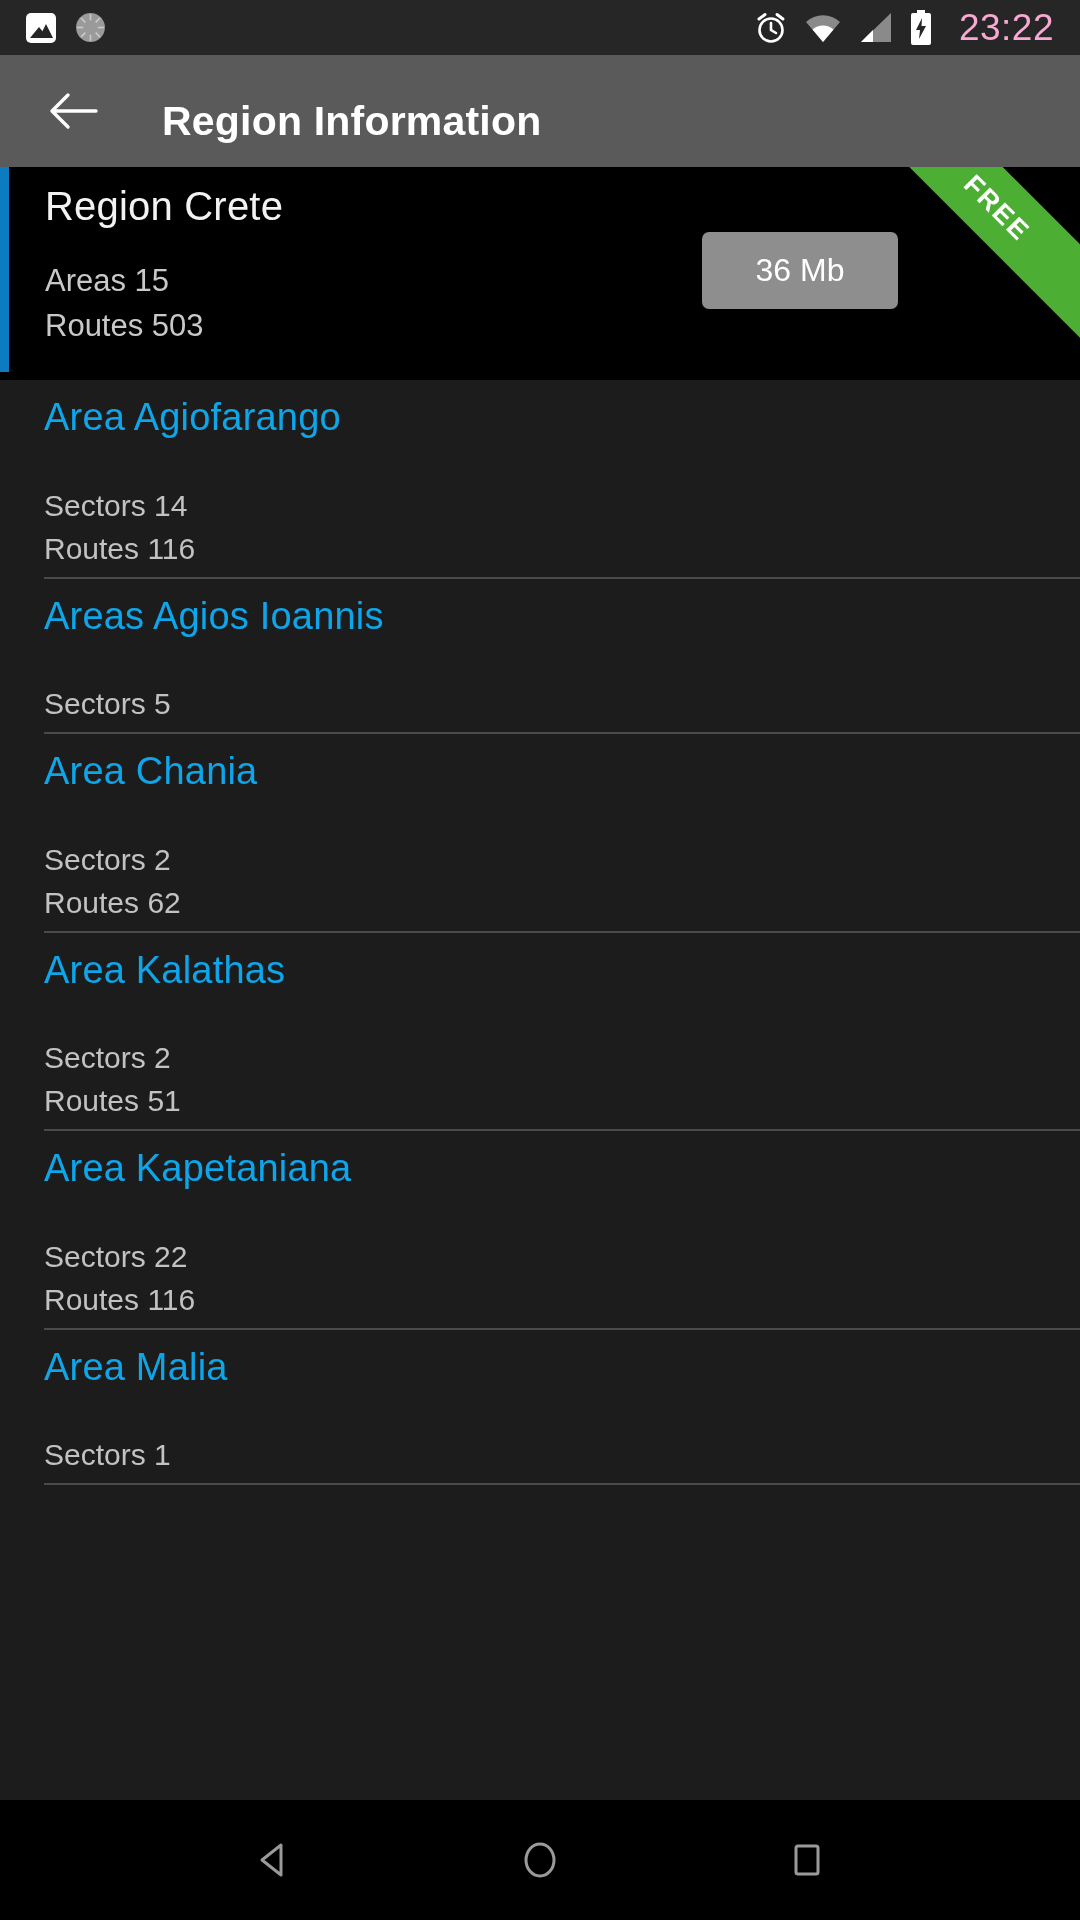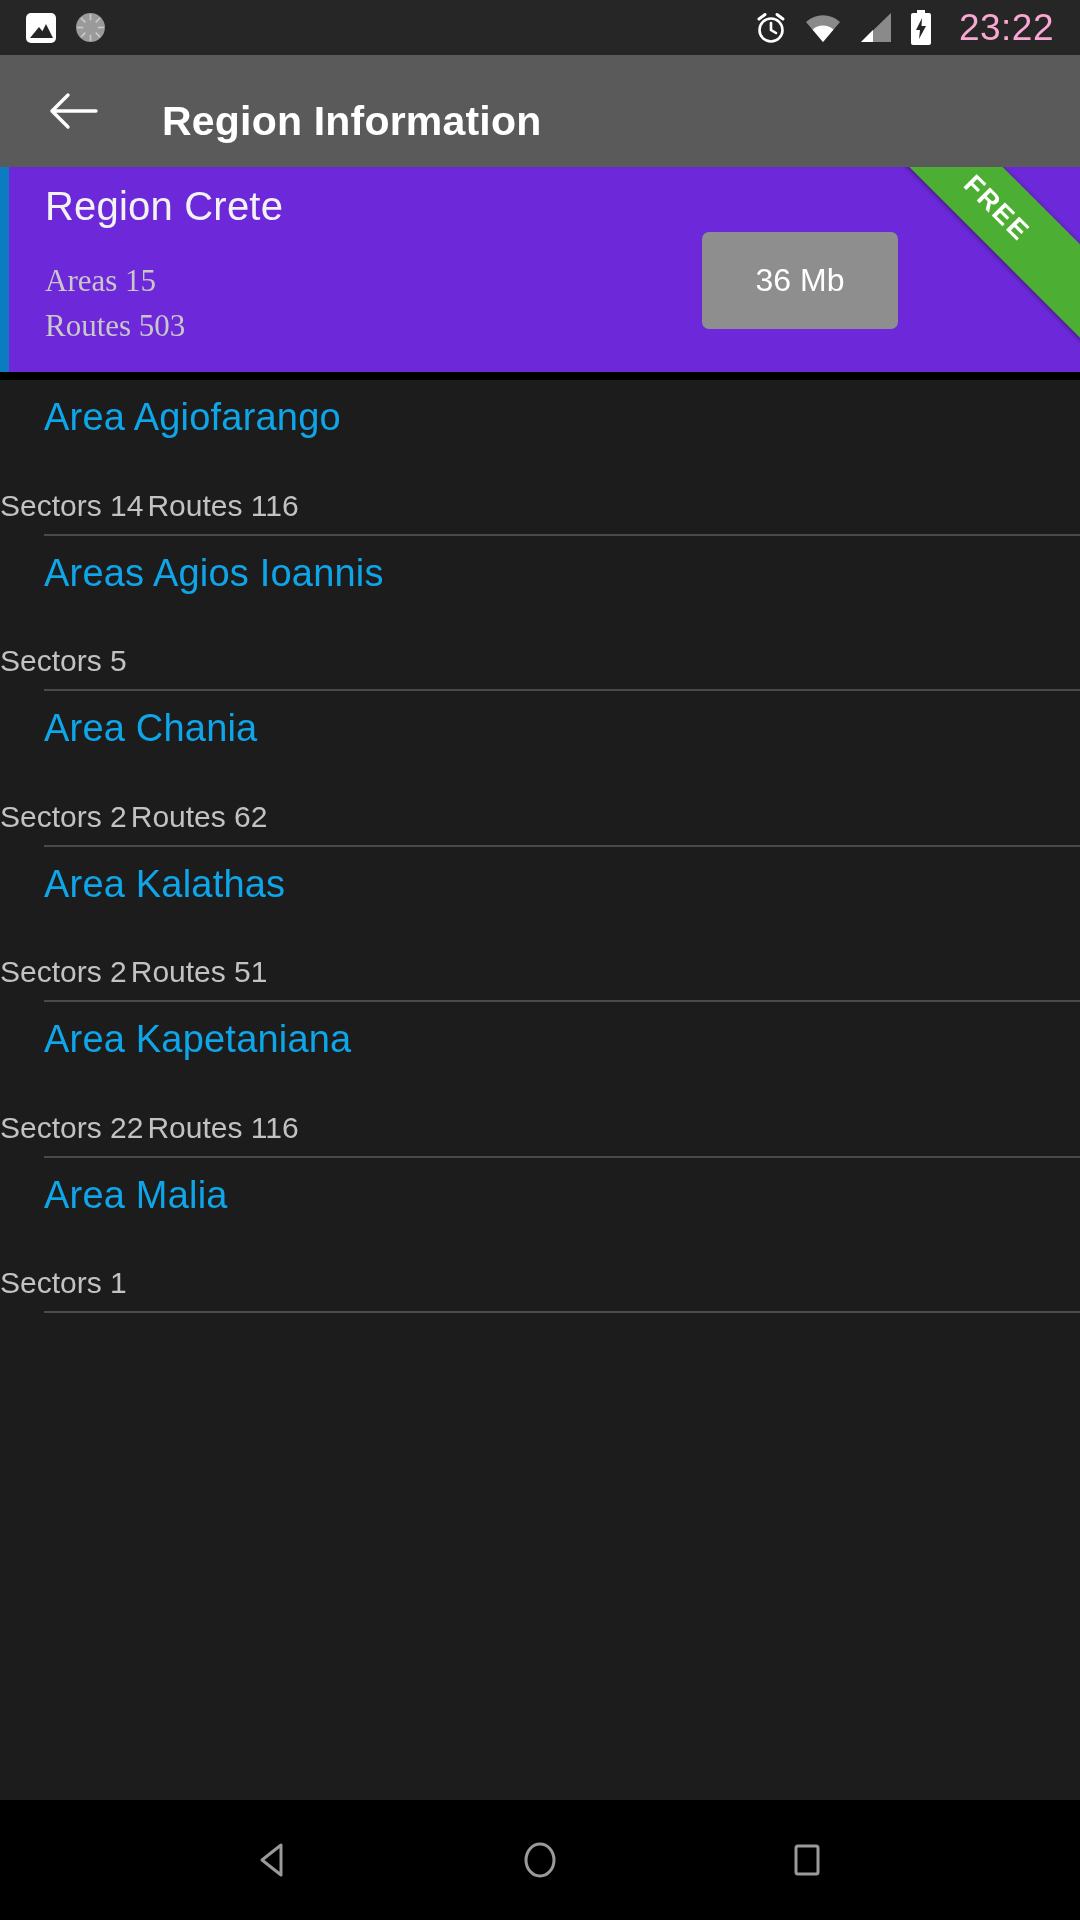--- a/index.html
+++ b/index.html
@@ -66,40 +66,40 @@
   }
   #app-title {
     color:#fff; font-size:41px; font-weight:700;
     margin-left:60px; letter-spacing:0.2px;margin-top:20px;
   }
 
   
   #region-card {
     position:relative;
     flex:0 0 205px;
-    background:#6d28d9;
+    background:#000000;
     border-left:9px solid #0c7cc0;
     overflow:hidden;
     cursor:pointer;
   }
   #region-name {
     color:#f2f2f2; font-size:40px; font-weight:400;
     position:absolute; left:36px; top:17px;
     letter-spacing:0.2px;
   }
   #region-stats {
     position:absolute; left:36px; top:95px;
     display:flex; flex-direction:column; gap:6px;
   }
   #region-stats span {
-    color:#c8c8c8; font-size:31px; font-weight:400; line-height:1.25;font-family:Liberation Serif, serif;
+    color:#c8c8c8; font-size:31px; font-weight:400; line-height:1.25;
   }
   #size-button {
     position:absolute; right:182px; top:65px;
-    width:196px; height:97px;
+    width:196px; height:77px;
     background:#8e8e8e; border-radius:7px;
     display:flex; align-items:center; justify-content:center;
     color:#fff; font-size:32px;
     cursor:pointer; z-index:2;
   }
   #free-ribbon {
     position:absolute; z-index:3;
     width:470px; height:66px;
     background:#4caf34;
     top:8px; right:-152px;
@@ -124,22 +124,22 @@
   .area-item {
     position:relative; cursor:pointer;
     padding:14px 0 0 0;
   }
   .area-name {
     color:#0ea5e9; font-size:38px; font-weight:400;
     padding-left:44px; letter-spacing:0.2px;
     line-height:1.25;
   }
   .area-stats {
-    margin-top:44px;
-    display:flex; flex-direction:row; gap:4px;
+    padding-left:44px; margin-top:44px;
+    display:flex; flex-direction:column; gap:4px;
     padding-bottom:9px;
   }
   .area-stats span {
     color:#c2c2c2; font-size:30px; font-weight:400; line-height:1.3;
   }
   .area-divider {
     height:2px; background:#4a4a4a;
     margin-left:44px; margin-right:0;
   }
 

